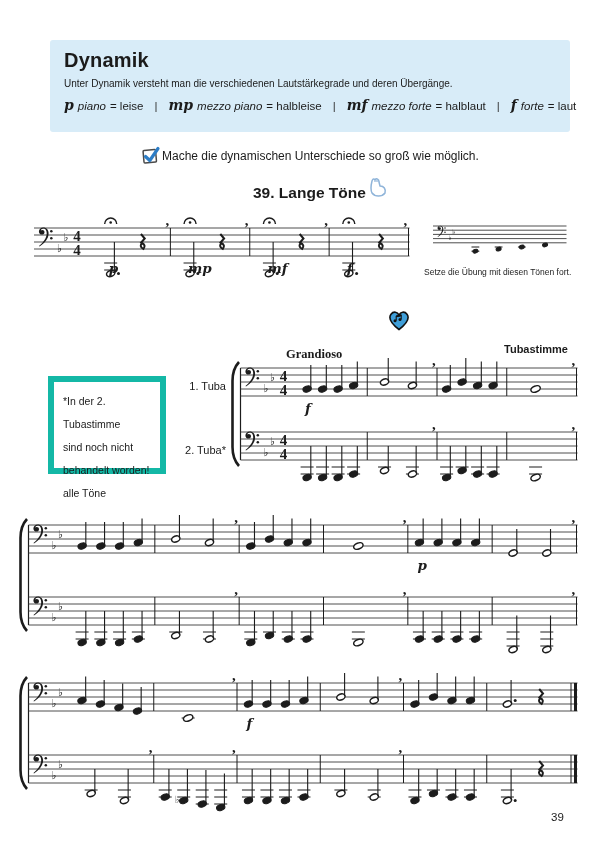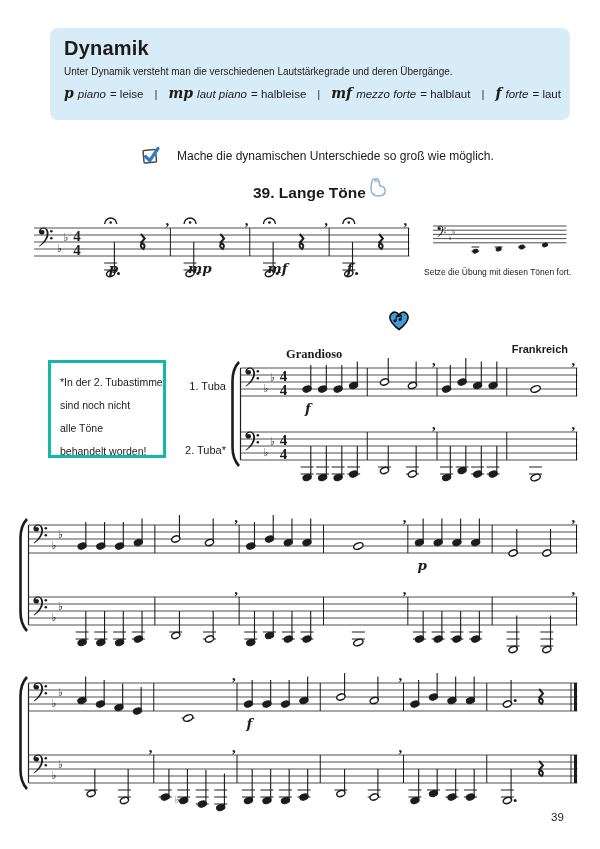--- a/index.html
+++ b/index.html
@@ -1,46 +1,46 @@
 <!DOCTYPE html>
 <html style="--boxbg: #d8ecf8; --accent: #2d7dc6; --iconblue: #3f9ed8; --armblue: #8fb4d9;"><head>
 <meta charset="utf-8">
 <style>
   html,body{margin:0;padding:0;background:#fff;}
   #page{position:relative;width:600px;height:849px;background:#fff;overflow:hidden;
         font-family:"Liberation Sans",sans-serif;color:#1b1b1b;}
 
-  .info-box{position:absolute;left:50px;top:28px;width:520px;height:92px;
-            background:var(--boxbg,#d8ecf8);border-radius:8px;box-sizing:border-box;
+  .info-box{position:absolute;left:50px;top:40px;width:520px;height:92px;
+            background:var(--boxbg,#d8ecf8);border-radius:3px;box-sizing:border-box;
             padding:9px 10px 0 14px;}
   .info-title{font-size:20px;font-weight:600;letter-spacing:.2px;}
   .info-body{font-size:10px;margin-top:6px;}
   .terms{font-size:11.5px;margin-top:8px;display:flex;align-items:baseline;white-space:nowrap;}
   .terms .sym{font-family:"DejaVu Serif",serif;font-style:italic;font-weight:bold;font-size:14px;margin-right:4px;}
   .terms .nm{font-style:italic;margin-right:4px;}
   .terms .sep{margin:0 11px;color:#333;}
 
-  .tip{position:absolute;left:141px;top:145px;display:flex;align-items:center;gap:15px;}
+  .tip{position:absolute;left:141px;top:145px;display:flex;align-items:center;}
   .tip svg{display:block;}
   .tiptext{font-size:12px;}
 
   .h39{position:absolute;left:253px;top:184px;font-size:15.5px;font-weight:bold;}
   .armicon{position:absolute;left:363px;top:176px;}
   .h40{position:absolute;left:207px;top:314px;font-size:15.5px;font-weight:bold;}
   .hearticon{position:absolute;left:386px;top:308px;}
 
   .tempo{position:absolute;left:286px;top:347px;font-family:"Liberation Serif",serif;
          font-weight:bold;font-size:12.5px;}
   .origin{position:absolute;left:470px;top:343px;width:98px;text-align:right;
           font-size:11px;font-weight:bold;}
   .plabel{position:absolute;left:144px;width:82px;text-align:right;font-size:11px;}
   .p1{top:380px;} .p2{top:444px;}
 
-  .footnote{position:absolute;left:48px;top:360px;width:118px;height:98px;
-            border:3px solid #14b8a6;box-sizing:border-box;padding:8px 0 0 9px;
+  .footnote{position:absolute;left:48px;top:376px;width:118px;height:98px;
+            border:6px solid #14b8a6;box-sizing:border-box;padding:8px 0 0 9px;
             font-size:10.5px;line-height:23px;}
 
   .caption{position:absolute;left:424px;top:267px;width:150px;
            font-size:8.5px;color:#222;}
   .pagenum{position:absolute;left:551px;top:811px;font-size:11.5px;}
   .st{position:absolute;}
 </style>
 </head>
 <body>
 
@@ -48,21 +48,21 @@
 
   <div class="info-box">
     <div class="info-title">Dynamik</div>
     <div class="info-body">Unter Dynamik versteht man die verschiedenen Lautstärkegrade und deren Übergänge.</div>
     <div class="terms">
       <span class="sym">p</span>
       <span class="nm">piano</span>
       <span class="df">= leise</span>
       <span class="sep">|</span>
       <span class="sym">mp</span>
-      <span class="nm">laut piano</span>
+      <span class="nm">mezzo piano</span>
       <span class="df">= halbleise</span>
       <span class="sep">|</span>
       <span class="sym">mf</span>
       <span class="nm">mezzo forte</span>
       <span class="df">= halblaut</span>
       <span class="sep">|</span>
       <span class="sym">f</span>
       <span class="nm">forte</span>
       <span class="df">= laut</span>
     </div>
@@ -168,29 +168,29 @@
 
   <svg class="hearticon" width="27" height="25" viewBox="0 0 27 25">
     <path d="M13 21.5 C4.5 15 2.5 9.7 5 6.2 C7.5 2.9 11.5 3.9 13 7.2 C14.5 3.9 18.5 2.9 21 6.2 C23.5 9.7 21.5 15 13 21.5 Z" style="fill:var(--iconblue,#3f9ed8)" stroke="#111" stroke-width="1.6"></path>
     <path d="M10.2 12.6 L10.2 8.4 L15.2 7.2 L15.2 11.3" fill="none" stroke="#111" stroke-width="1.1"></path>
     <path d="M10.2 8.4 L15.2 7.2" fill="none" stroke="#111" stroke-width="2"></path>
     <circle cx="9" cy="12.8" r="1.5" fill="#111"></circle>
     <circle cx="14" cy="11.5" r="1.5" fill="#111"></circle>
   </svg>
 
   <div class="tempo">Grandioso</div>
-  <div class="origin">Frankreich</div>
+  <div class="origin">Tubastimme</div>
   <div class="plabel p1">1. Tuba</div>
   <div class="plabel p2">2. Tuba*</div>
 
   <div class="footnote">
     <div>*In der 2. Tubastimme</div>
     <div>sind noch nicht</div>
+    <div>behandelt worden!</div>
     <div>alle Töne</div>
-    <div>behandelt worden!</div>
   </div>
 
   <svg class="st" style="left:230px;top:346px" width="348" height="144" viewBox="0 0 348 144">
       <path d="M9 16 Q2.5 23 2.5 35 L2.5 101 Q2.5 113 9 120" fill="none" stroke="#1c1c1c" stroke-width="2.6"></path>
       <line x1="10.5" y1="22" x2="10.5" y2="114" stroke="#1c1c1c" stroke-width="1.2"></line>
       <line x1="10.5" y1="22" x2="347.5" y2="22" stroke="#3a3a3a" stroke-width="0.9"></line>
       <line x1="10.5" y1="29" x2="347.5" y2="29" stroke="#3a3a3a" stroke-width="0.9"></line>
       <line x1="10.5" y1="36" x2="347.5" y2="36" stroke="#3a3a3a" stroke-width="0.9"></line>
       <line x1="10.5" y1="43" x2="347.5" y2="43" stroke="#3a3a3a" stroke-width="0.9"></line>
       <line x1="10.5" y1="50" x2="347.5" y2="50" stroke="#3a3a3a" stroke-width="0.9"></line>

